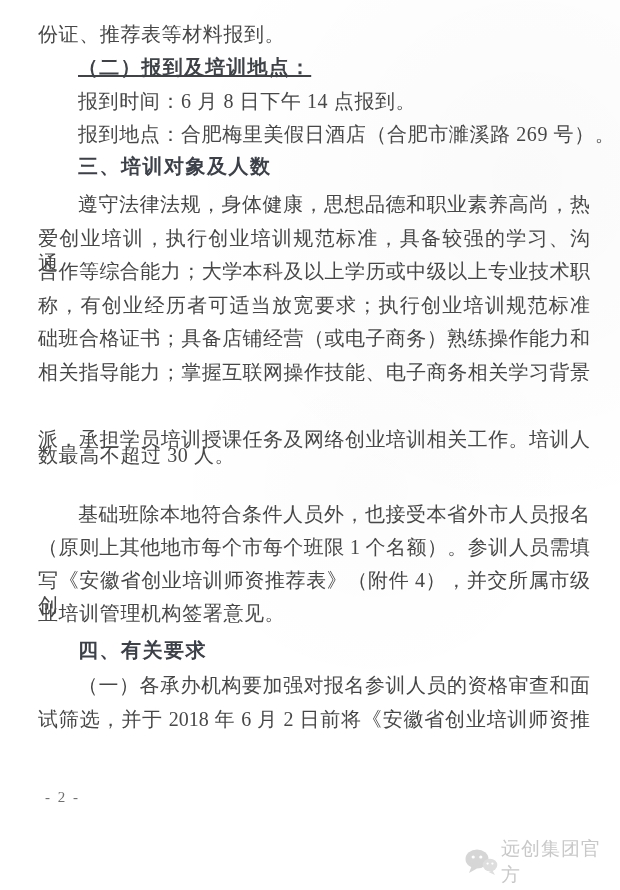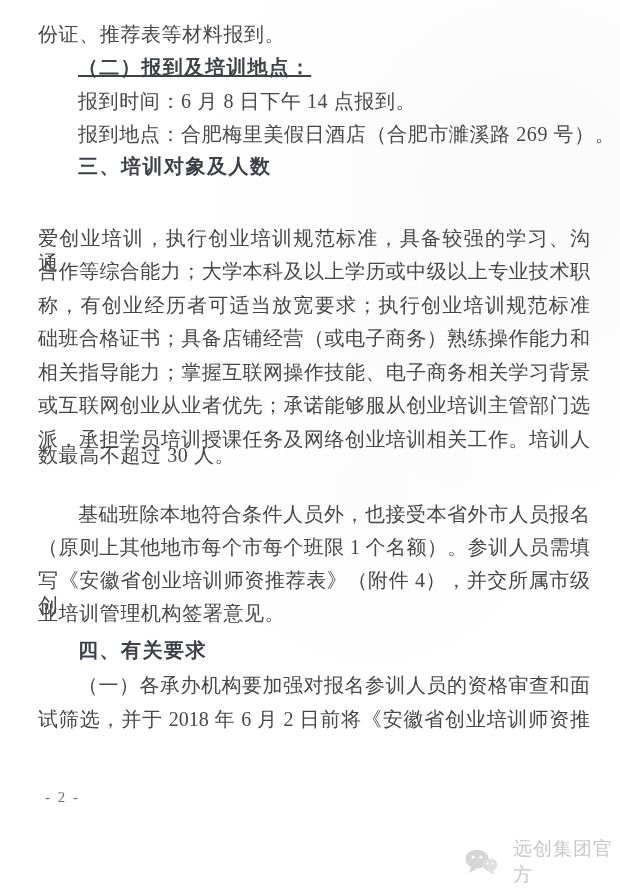--- a/index.html
+++ b/index.html
@@ -57,46 +57,46 @@
     color: #6f6f6f;
     letter-spacing: 2px;
     font-family: "Liberation Serif", "DejaVu Serif", serif;
   }
   .watermark {
     position: absolute;
     left: 464px;
     top: 836px;
     display: flex;
     align-items: center;
-    gap: 15px;
+    gap: 3px;
   }
   .watermark-label {
     font-size: 19px;
     color: #c8c8c8;
     letter-spacing: 1px;
     font-family: "Liberation Sans", "DejaVu Sans", sans-serif;
   }
   .wm-icon { display: block; }
 </style>
 </head>
 <body>
 
 <div class="page">
 
   <div class="ln" style="top:22px">份证、推荐表等材料报到。</div>
   <div class="ln indent bold-serif" style="top:55px">（二）报到及培训地点：</div>
   <div class="ln indent" style="top:89px">报到时间：6 月 8 日下午 14 点报到。</div>
   <div class="ln indent" style="top:122px">报到地点：合肥梅里美假日酒店（合肥市濉溪路 269 号）。</div>
   <div class="ln indent head-sans" style="top:154px">三、培训对象及人数</div>
+  <div class="ln indent just" style="top:192px">遵守法律法规，身体健康，思想品德和职业素养高尚，热</div>
   <div class="ln just" style="top:259px">合作等综合能力；大学本科及以上学历或中级以上专业技术职</div>
   <div class="ln just" style="top:226px">爱创业培训，执行创业培训规范标准，具备较强的学习、沟通、</div>
   <div class="ln just" style="top:293px">称，有创业经历者可适当放宽要求；执行创业培训规范标准</div>
   <div class="ln just" style="top:360px">相关指导能力；掌握互联网操作技能、电子商务相关学习背景</div>
   <div class="ln just" style="top:326px">础班合格证书；具备店铺经营（或电子商务）熟练操作能力和</div>
-  <div class="ln just" style="top:393px">或互联网创业从业者优先；承诺能够服从创业培训主管部门选</div>
   <div class="ln just" style="top:427px">派，承担学员培训授课任务及网络创业培训相关工作。培训人</div>
   <div class="ln" style="top:443px">数最高不超过 30 人。</div>
   <div class="ln indent just" style="top:502px">基础班除本地符合条件人员外，也接受本省外市人员报名</div>
   <div class="ln just" style="top:535px">（原则上其他地市每个市每个班限 1 个名额）。参训人员需填</div>
   <div class="ln just" style="top:568px">写《安徽省创业培训师资推荐表》（附件 4），并交所属市级创</div>
   <div class="ln" style="top:601px">业培训管理机构签署意见。</div>
   <div class="ln indent head-sans" style="top:638px">四、有关要求</div>
   <div class="ln indent just" style="top:673px">（一）各承办机构要加强对报名参训人员的资格审查和面</div>
   <div class="ln just" style="top:707px">试筛选，并于 2018 年 6 月 2 日前将《安徽省创业培训师资推</div>
 

